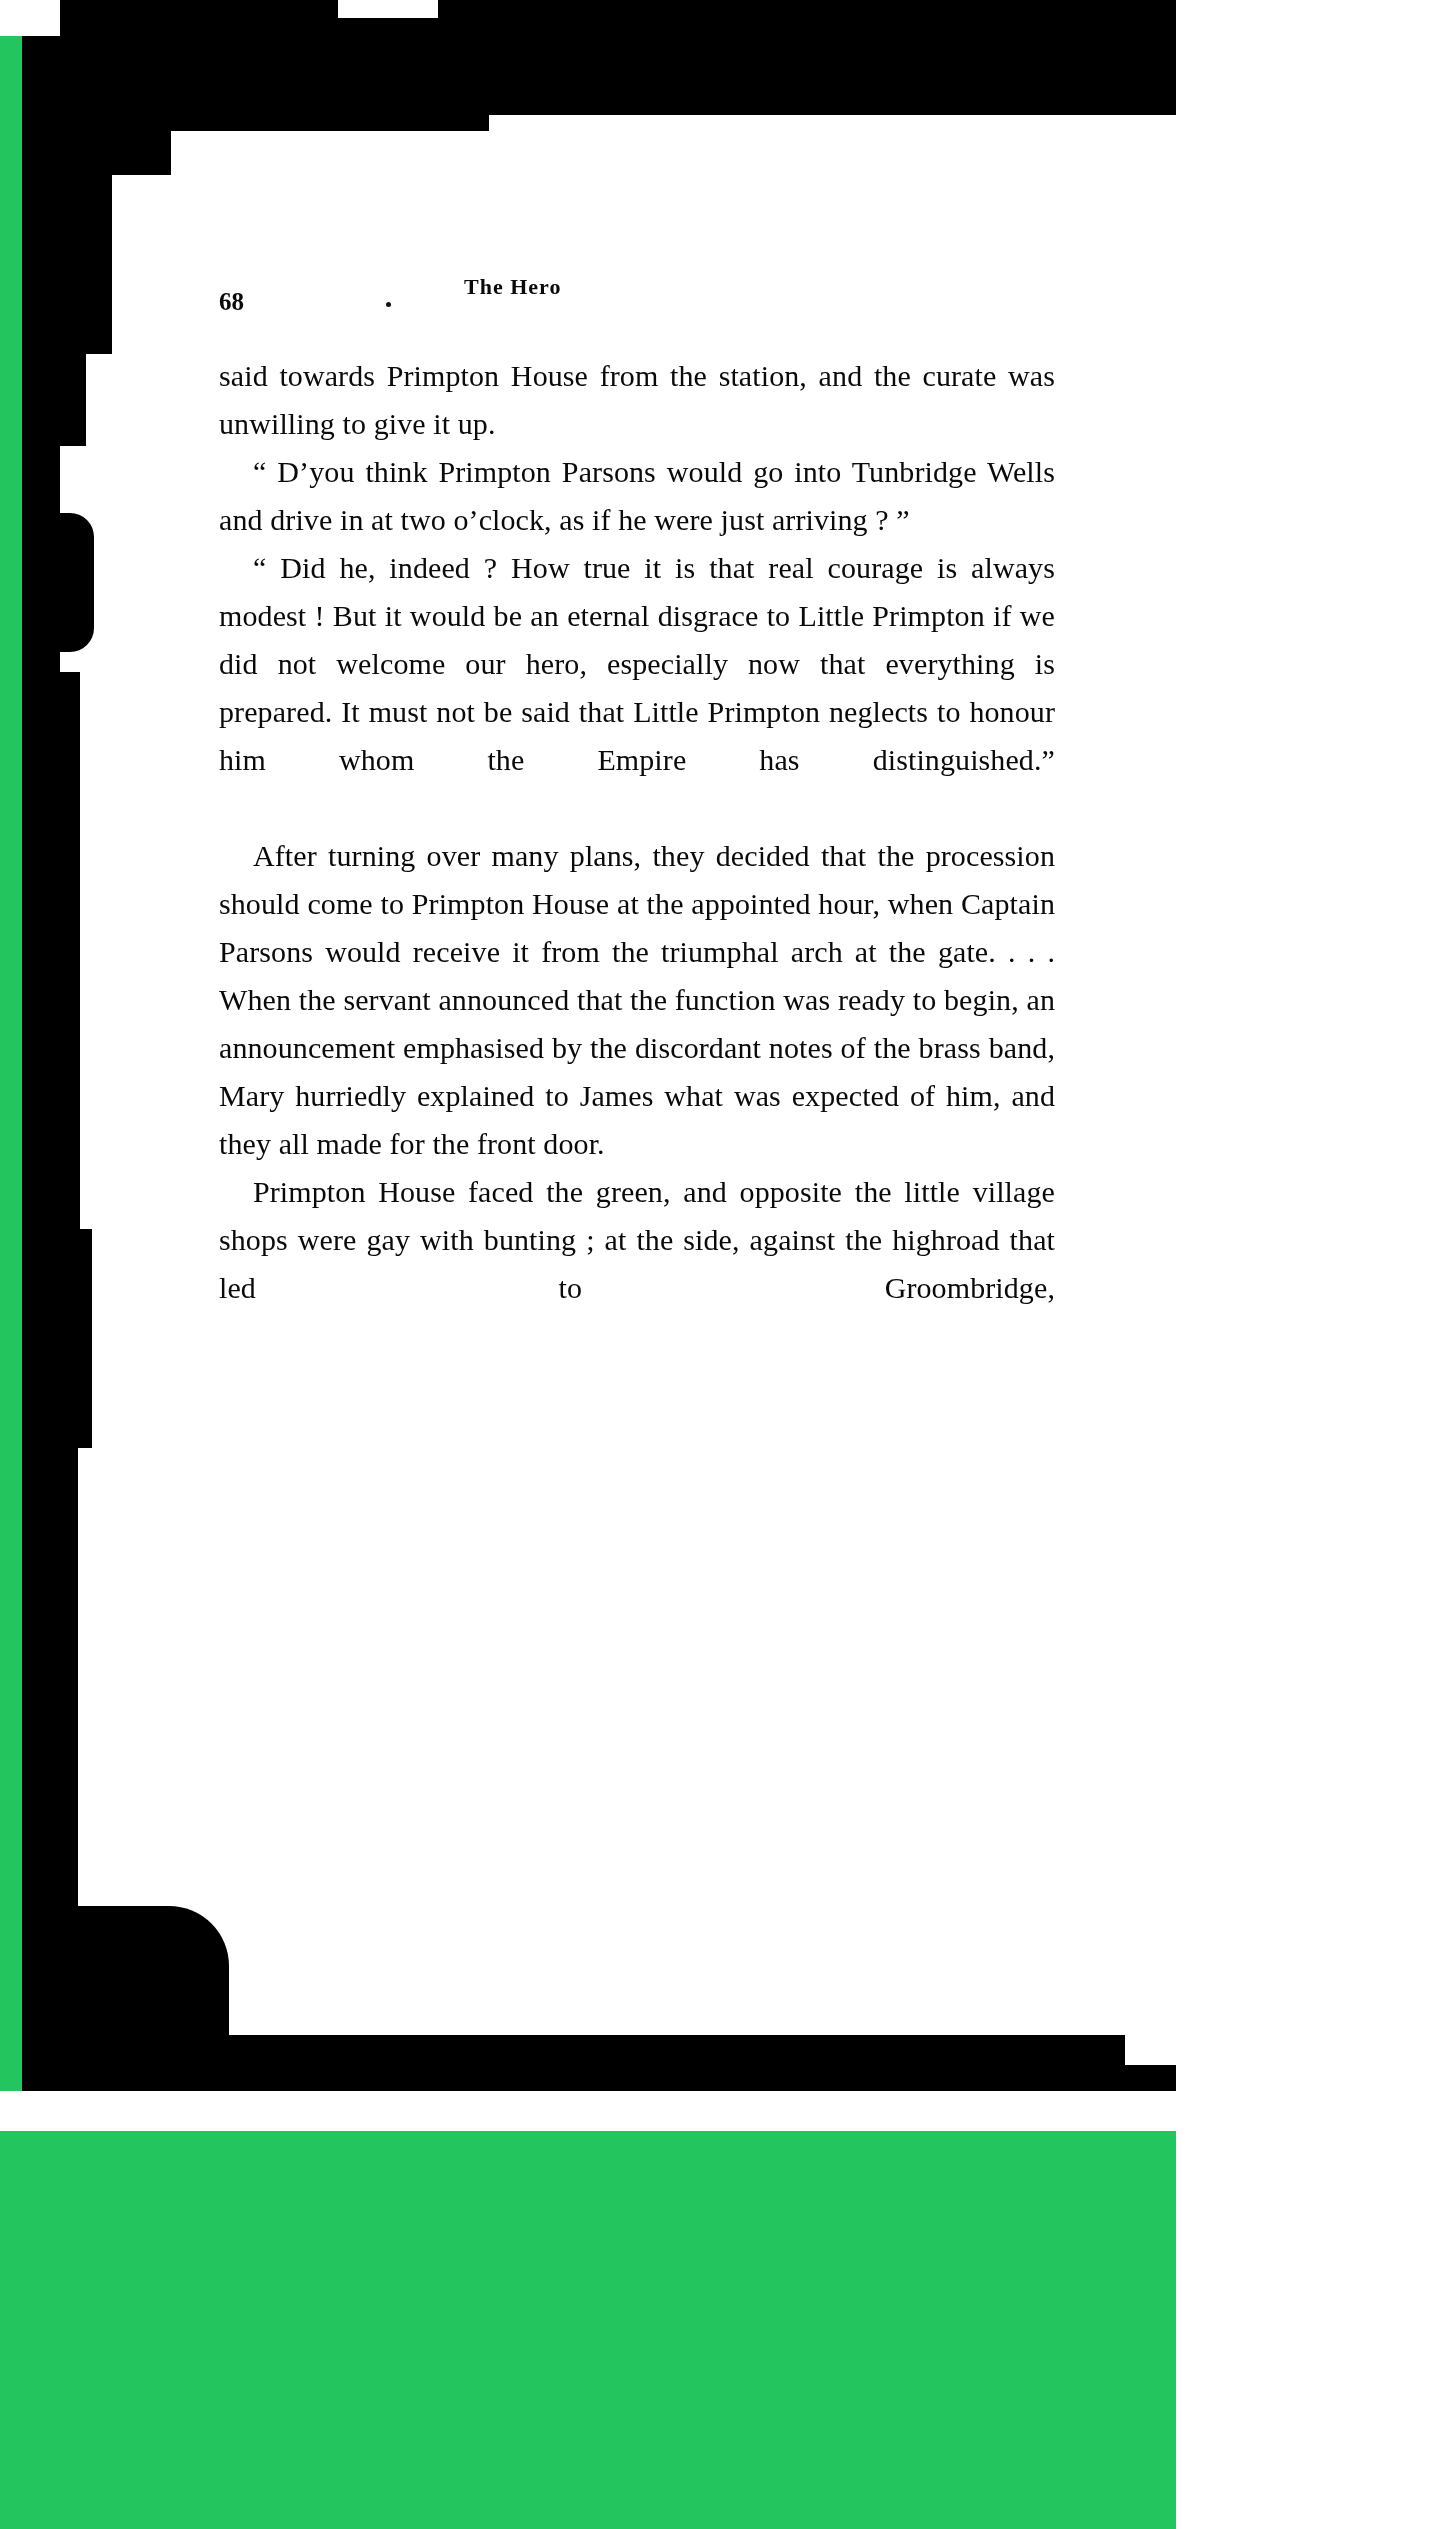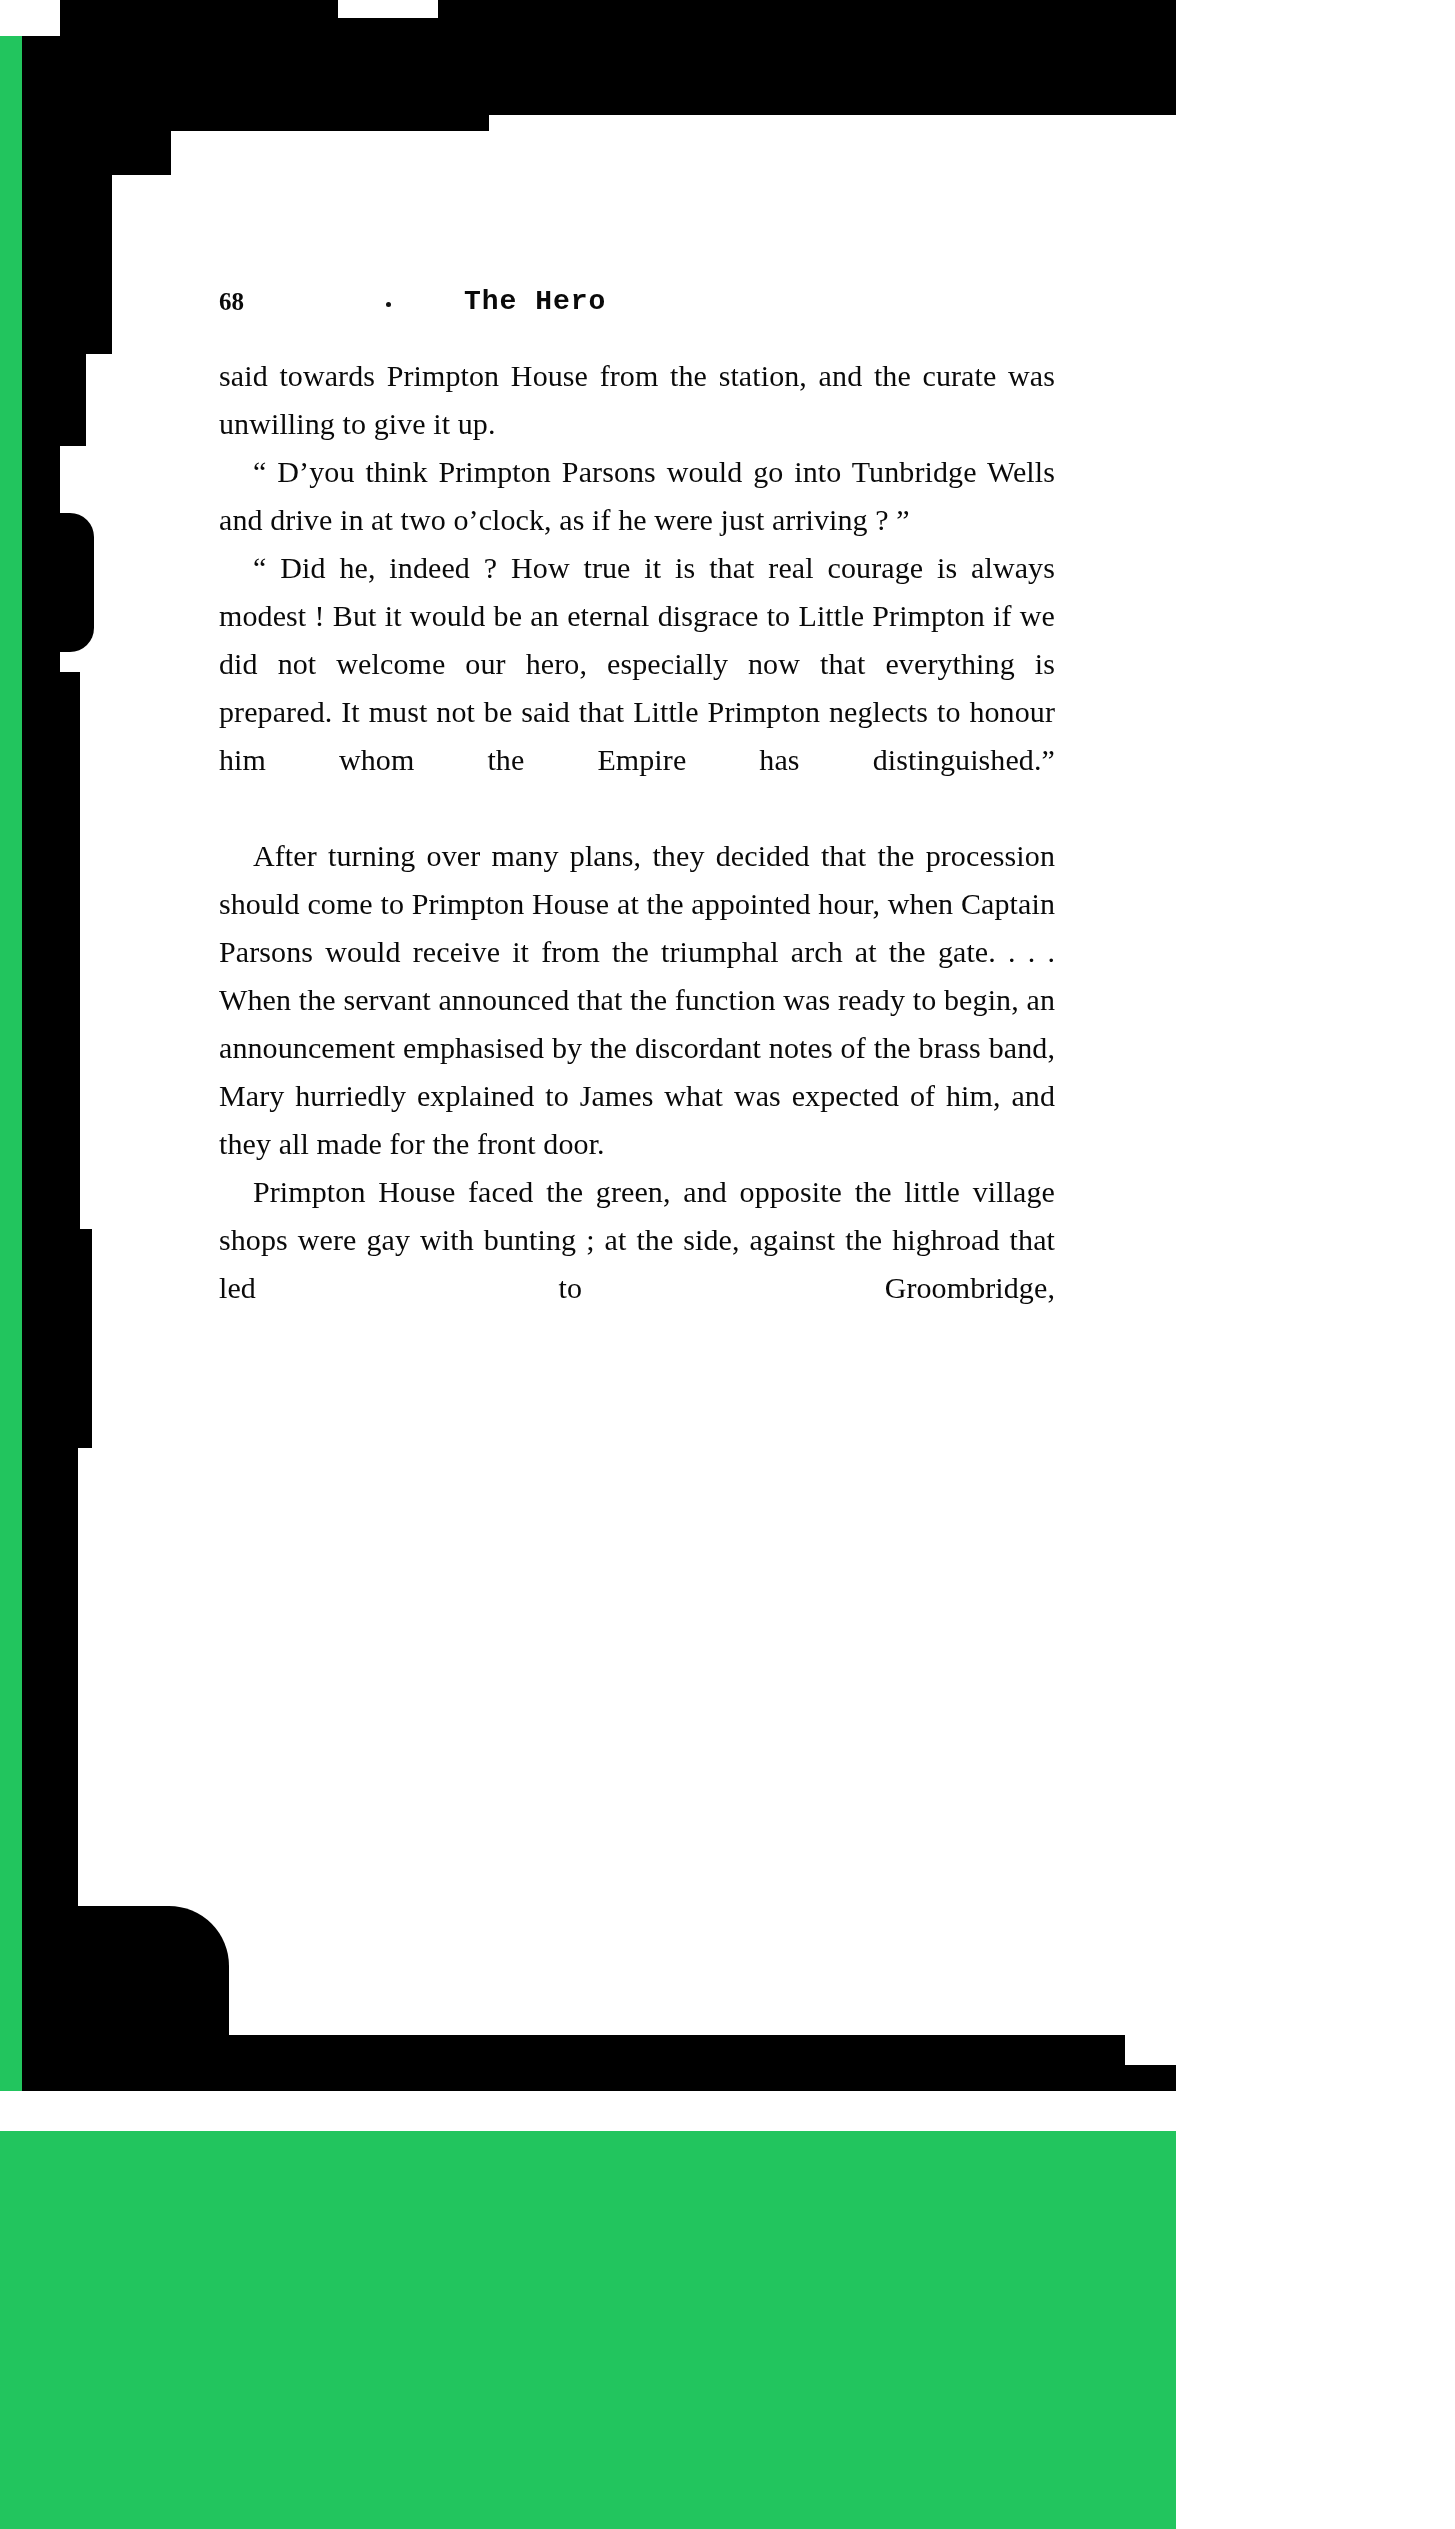--- a/index.html
+++ b/index.html
@@ -115,24 +115,24 @@
     left: 167px;
     top: 28px;
     width: 5px;
     height: 5px;
     background: #111;
     border-radius: 50%;
   }
   .head-title {
     position: absolute;
     left: 245px;
-    top: 12px;
-    font-family: Liberation Mono, monospace;
+    top: 0px;
+    font-family: Liberation Serif, serif;
     font-weight: bold;
-    font-size: 28px;
+    font-size: 22px;
     letter-spacing: 1px;
   }
 
   p.body-par {
     margin: 0;
     font-family: "Liberation Serif", serif;
     font-size: 30px;
     line-height: 48px;
     text-align: justify;
     text-justify: inter-word;

